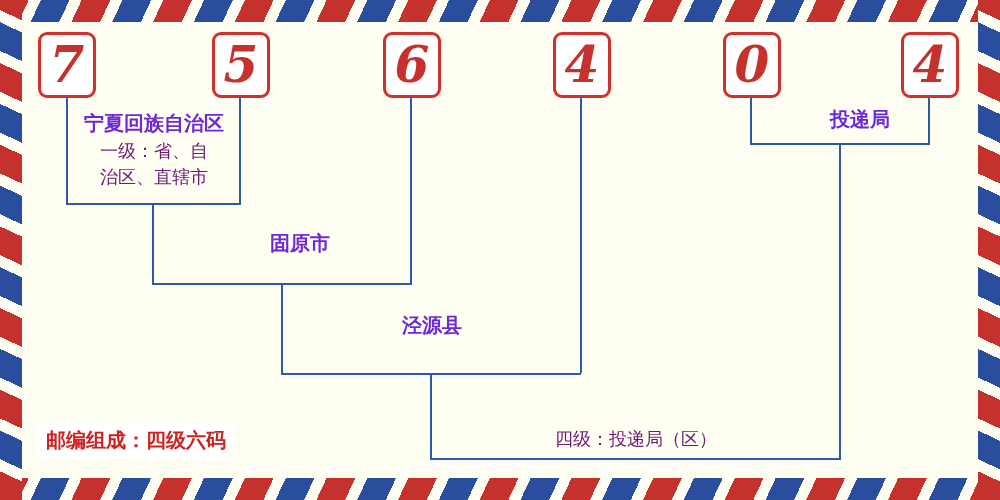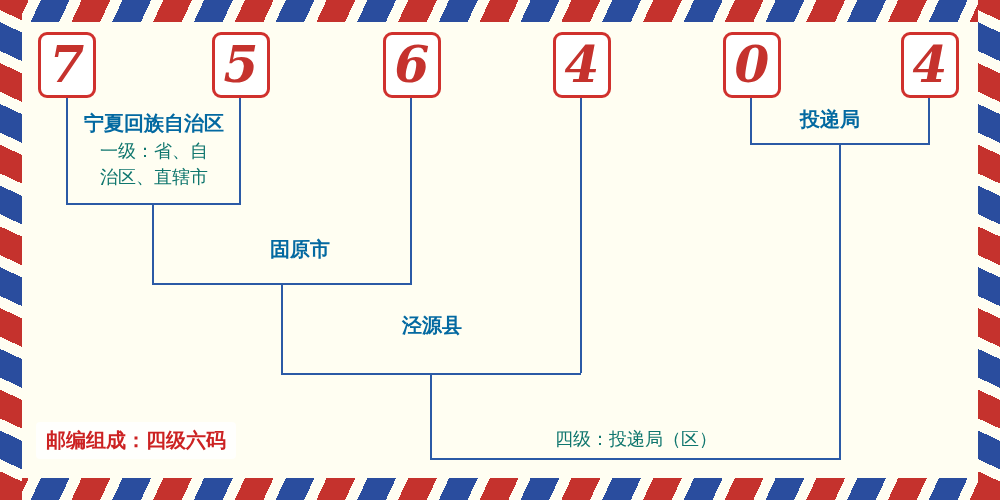--- a/index.html
+++ b/index.html
@@ -41,26 +41,26 @@
     font-size:50px;line-height:1;
     color:#c5322d;
   }
   
   .line{position:absolute;background:#2b5aa6;z-index:2;}
   .vline{width:2px;}
   .hline{height:2px;}
   
   .lbl-name{
     position:absolute;transform:translateX(-50%);
-    color:#0369a1;font-weight:bold;font-size:20px;
+    color:#6d28d9;font-weight:bold;font-size:20px;
     white-space:nowrap;z-index:3;
   }
   .lbl-desc{
     position:absolute;transform:translateX(-50%);
-    color:#0f766e;font-size:18px;line-height:26px;
+    color:#701a75;font-size:18px;line-height:26px;
     white-space:pre-line;text-align:center;z-index:3;
   }
   
   .footer-badge{
     position:absolute;left:36px;top:422px;
     background:rgba(255,255,255,0.8);
     color:#cc2222;font-weight:bold;font-size:20px;
     padding:5px 10px;border-radius:4px;
     white-space:nowrap;z-index:3;
   }
@@ -111,23 +111,23 @@
   <div class="line hline" style="left:750px;top:143px;width:180px"></div>
 
   <div class="line vline" style="left:839px;top:143px;height:315px"></div>
   <div class="line vline" style="left:430px;top:373px;height:85px"></div>
   <div class="line hline" style="left:430px;top:458px;width:411px"></div>
 
   <div class="lbl-name" style="left:154px;top:110px">宁夏回族自治区</div>
   <div class="lbl-desc" style="left:154px;top:138px">一级：省、自
 治区、直辖市</div>
 
-  <div class="lbl-name" style="left:300px;top:236px">固原市</div>
+  <div class="lbl-name" style="left:300px;top:230px">固原市</div>
 
   <div class="lbl-name" style="left:432px;top:312px">泾源县</div>
 
   <div class="lbl-desc" style="left:636px;top:426px">四级：投递局（区）</div>
 
-  <div class="lbl-name" style="left:830px;top:106px">投递局</div>
+  <div class="lbl-name" style="left:860px;top:106px">投递局</div>
 
   <div class="footer-badge">邮编组成：四级六码</div>
 
 </div>
 
 </body></html>

